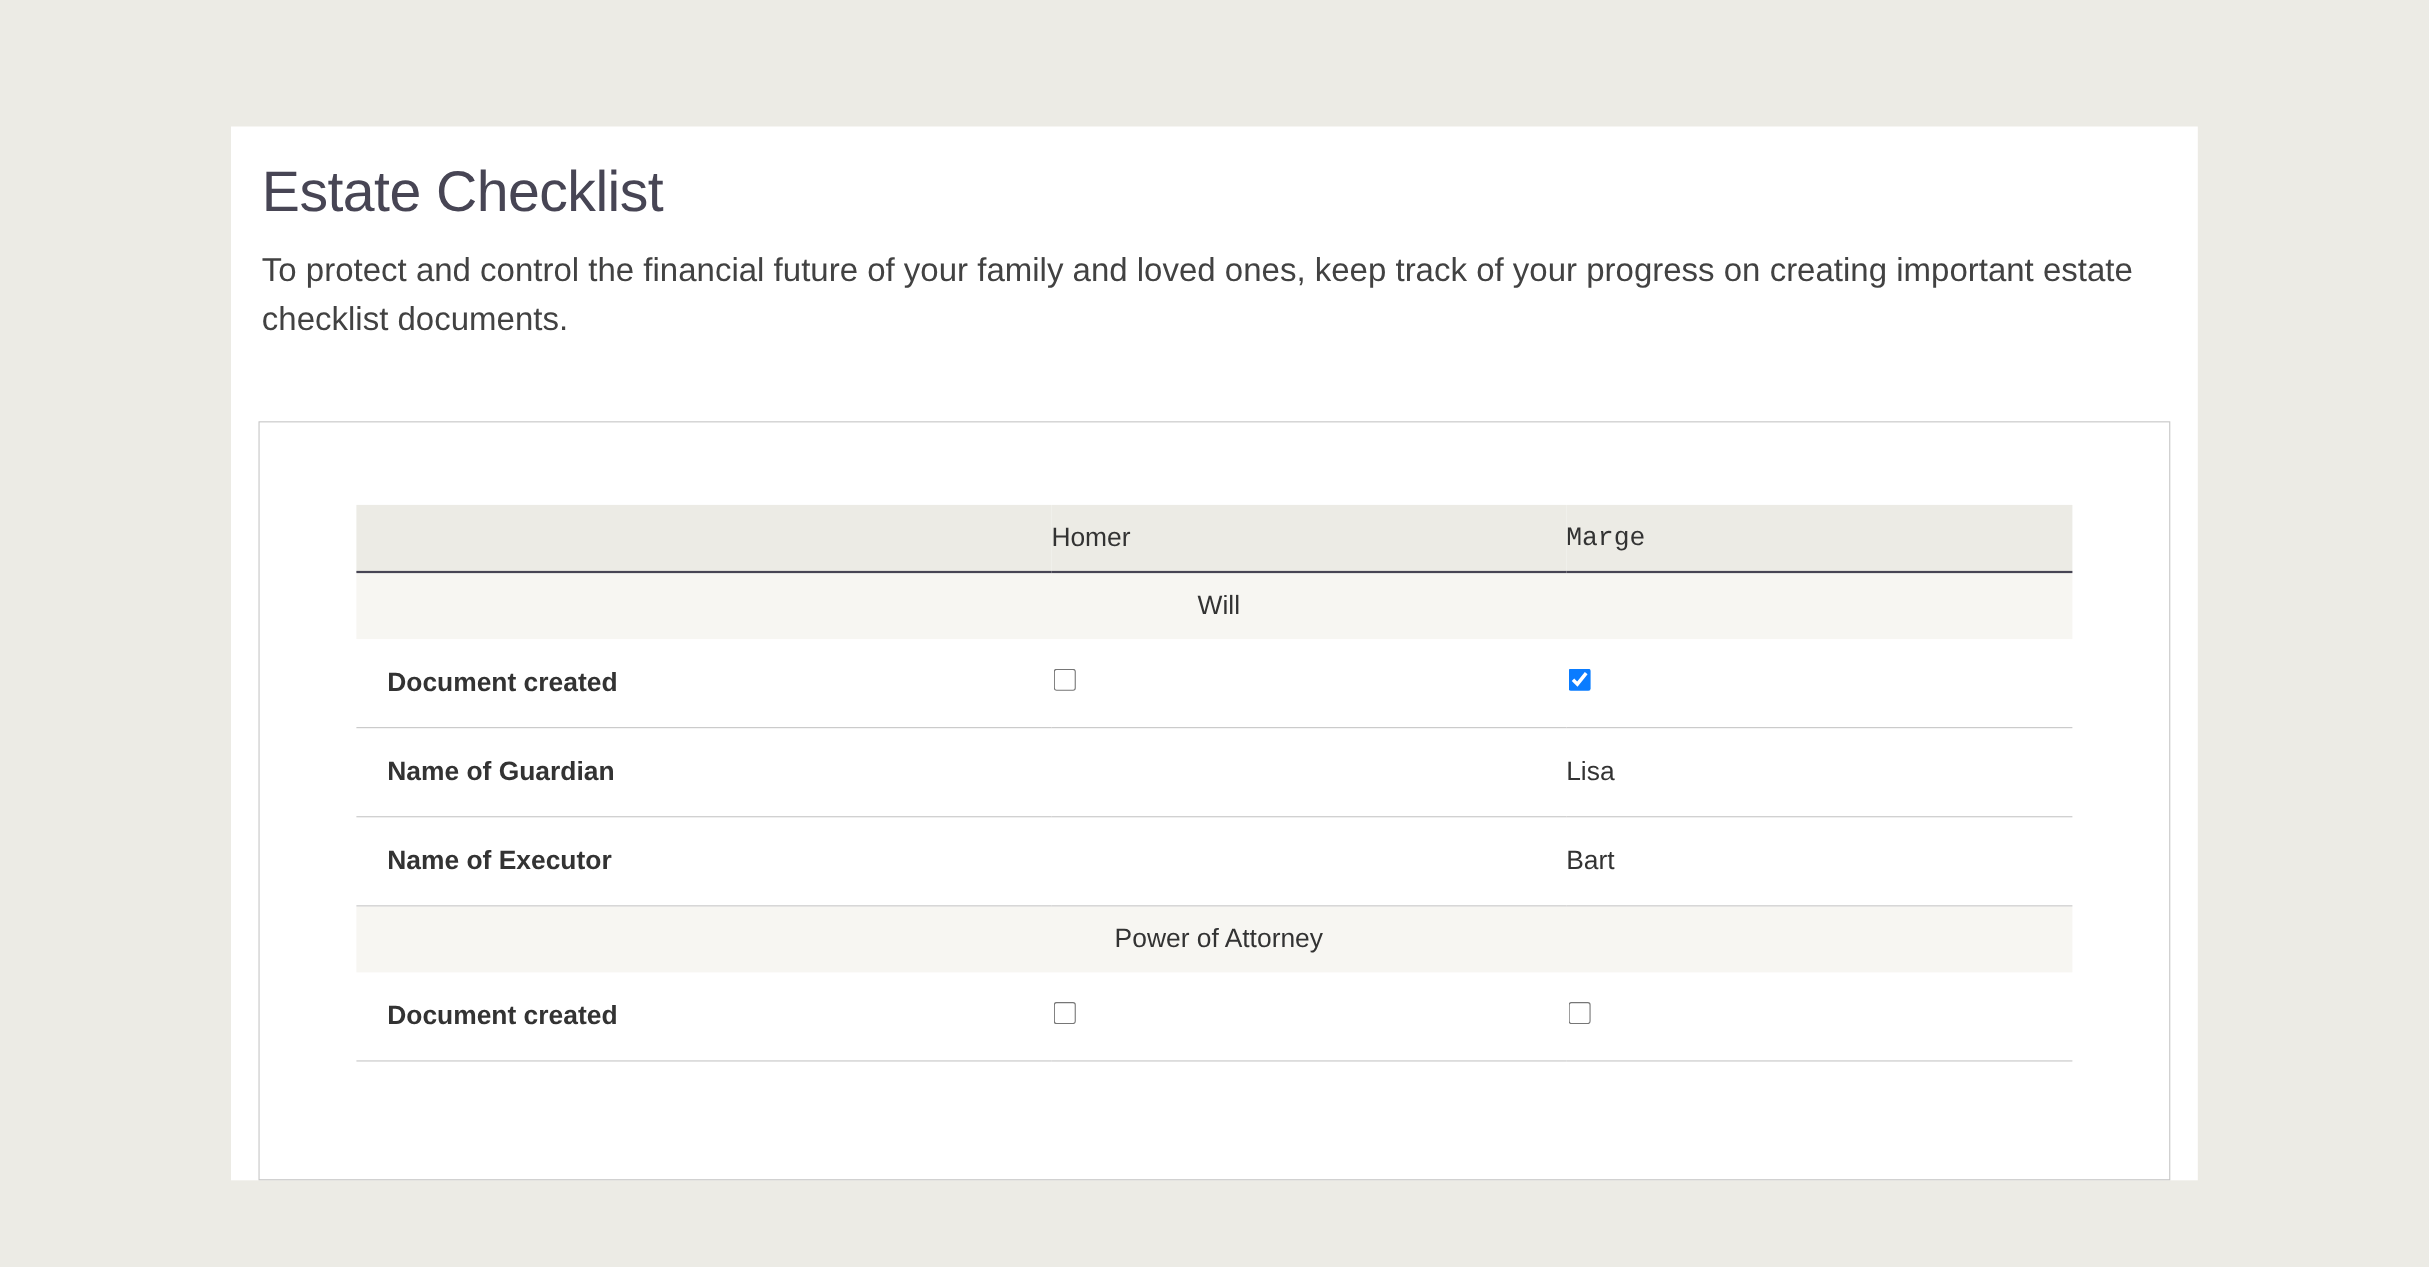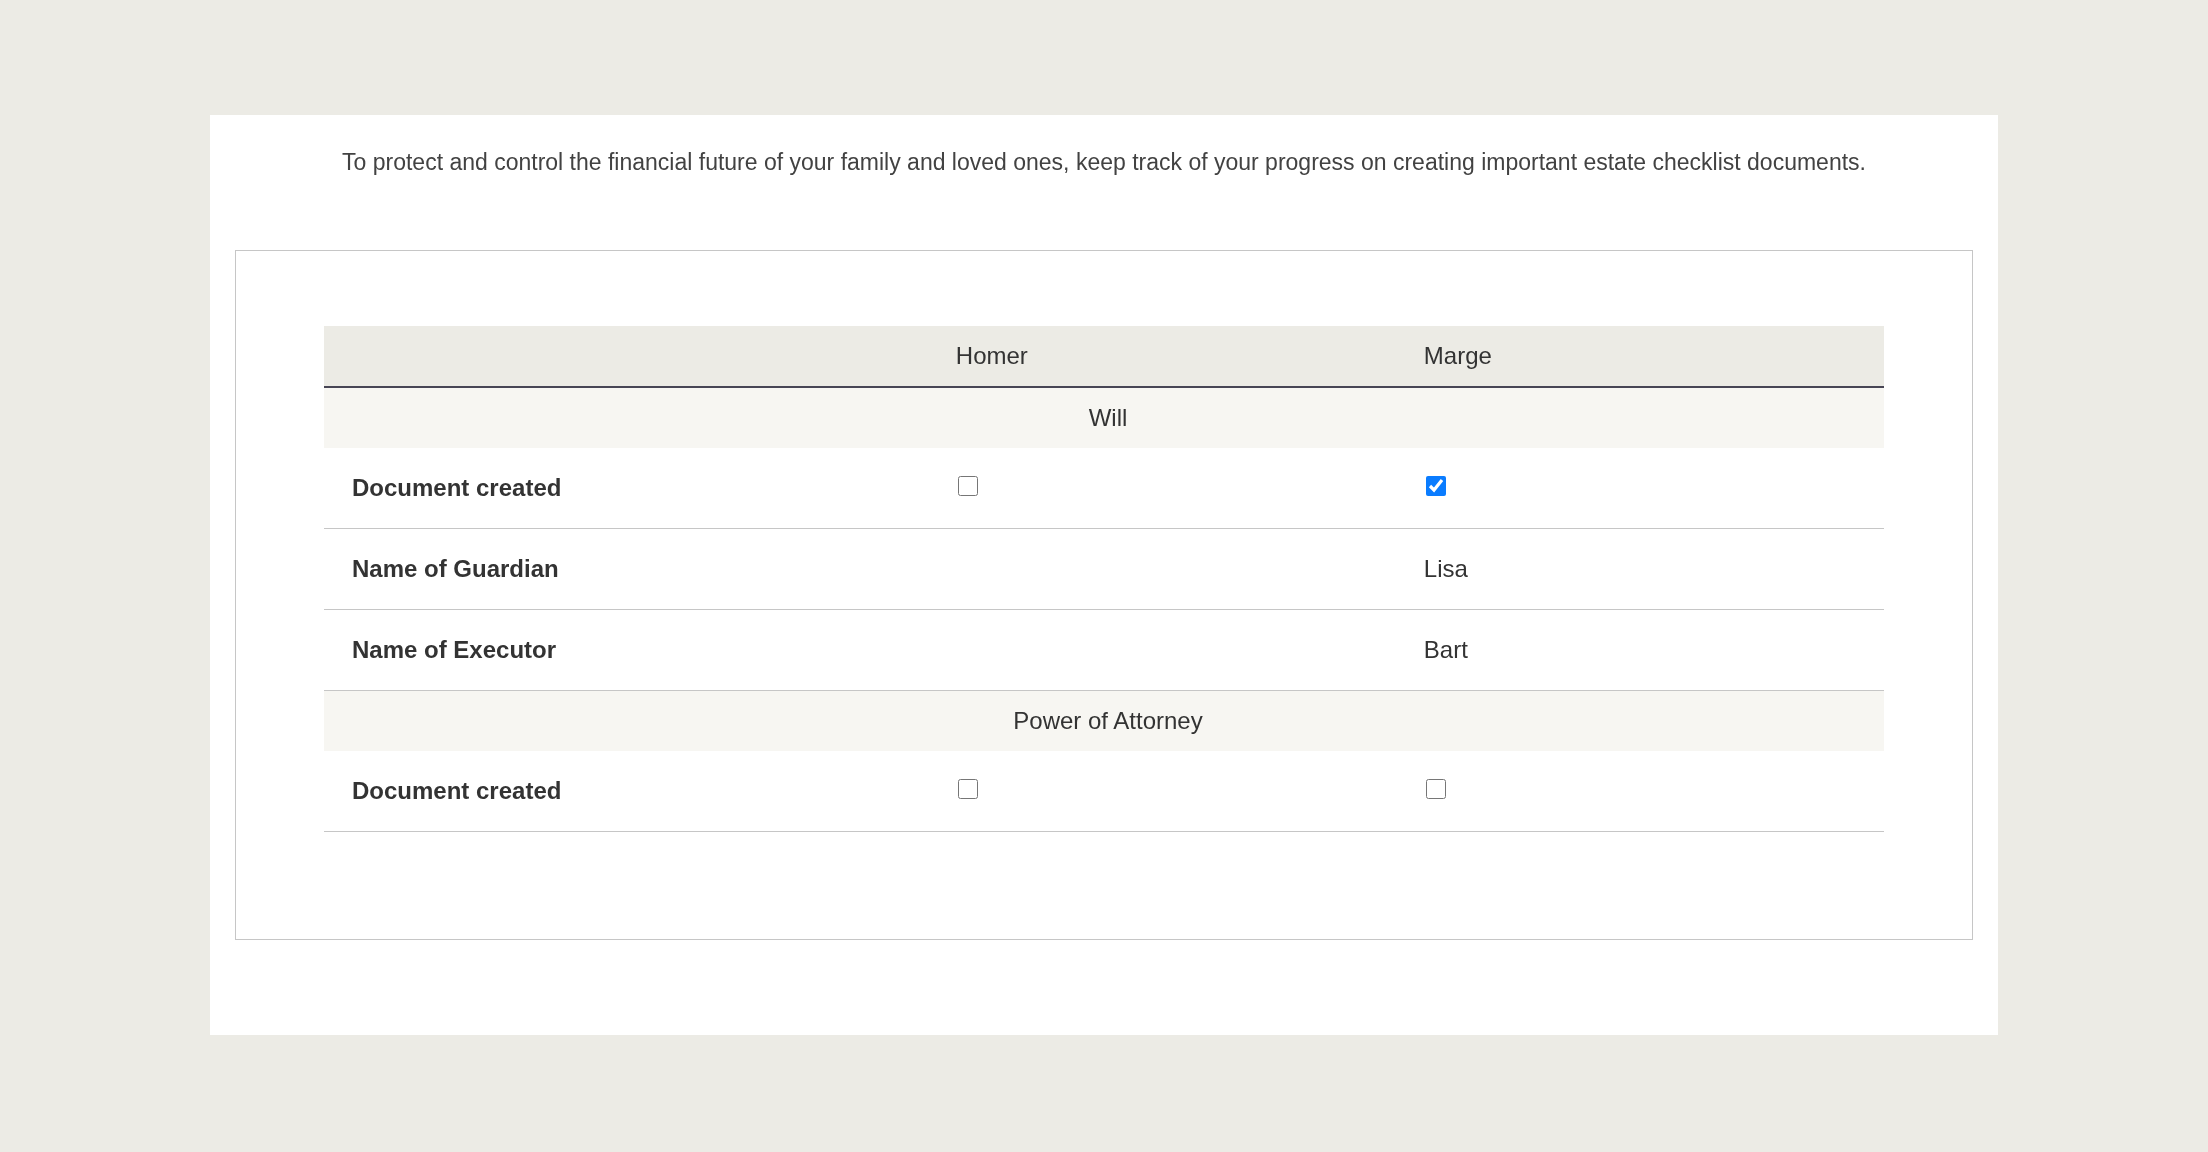--- a/index.html
+++ b/index.html
@@ -29,25 +29,24 @@
       padding: 30px 28px 70px 28px;
     }
     .page-title {
       font-size: 52px;
       font-weight: 400;
       color: #474554;
       margin-bottom: 18px;
       letter-spacing: -0.5px;
     }
     .page-subtitle {
-      font-size: 23px;
+      font-size: 30px;
       color: #424242;
       font-weight: 400;
       line-height: 1.5;
-      text-align: center;
     }
     .content-frame {
       margin: 0 25px;
       border: 1px solid #c6c6c6;
       padding: 75px 88px 0 88px;
       overflow: hidden;
       height: 690px;
     }
     table {
       width: 100%;
@@ -66,20 +65,21 @@
       border-bottom: 2px solid #474554;
     }
     thead th.col-label {
       width: 40.5%;
     }
     thead th.col-person1 {
       width: 30%;
     }
     thead th.col-person2 {
       width: 29.5%;
+      font-family: Liberation Mono, monospace;
     }
     tbody tr.section-row td {
       background-color: #f7f6f2;
       font-size: 24px;
       color: #333;
       padding: 16px 0 16px 8px;
       font-weight: 400;
       text-align: center;
     }
     tbody tr.data-row td {
@@ -107,20 +107,21 @@
       color: #333;
       font-size: 24px;
     }
   </style>
 </head>
 <body>
 
 <div class="outer-wrap">
   <div class="card">
     <div class="header-area">
+      <h1 class="page-title">Estate Checklist</h1>
       <p class="page-subtitle">To protect and control the financial future of your family and loved ones, keep track of your progress on creating important estate checklist documents.</p>
     </div>
     <div class="content-frame">
       <table>
         <thead>
           <tr>
             <th class="col-label"></th>
             <th class="col-person1">Homer</th>
             <th class="col-person2">Marge</th>
           </tr>

